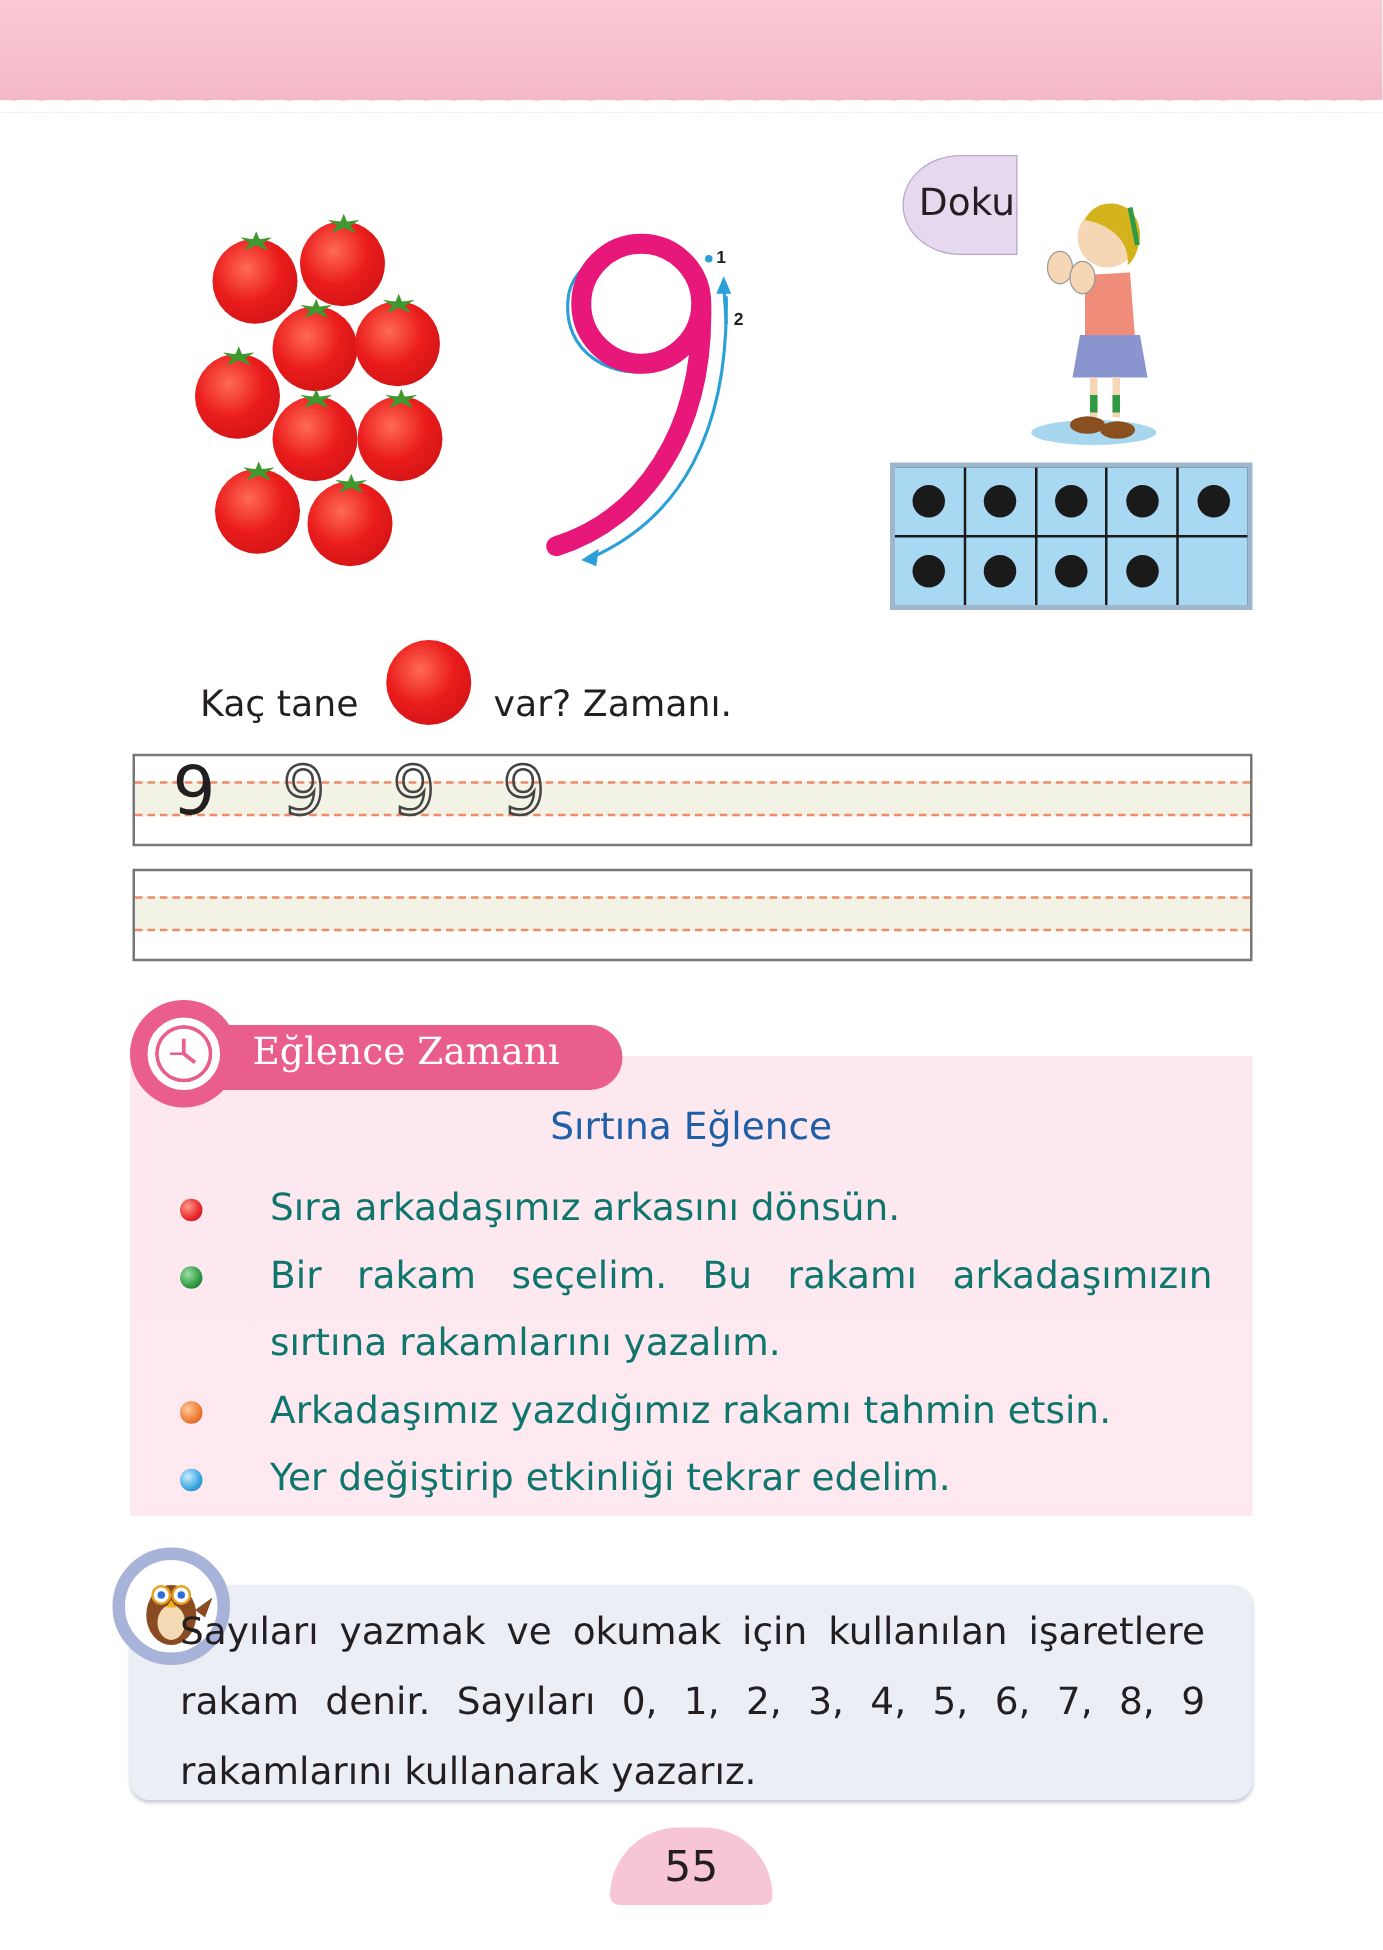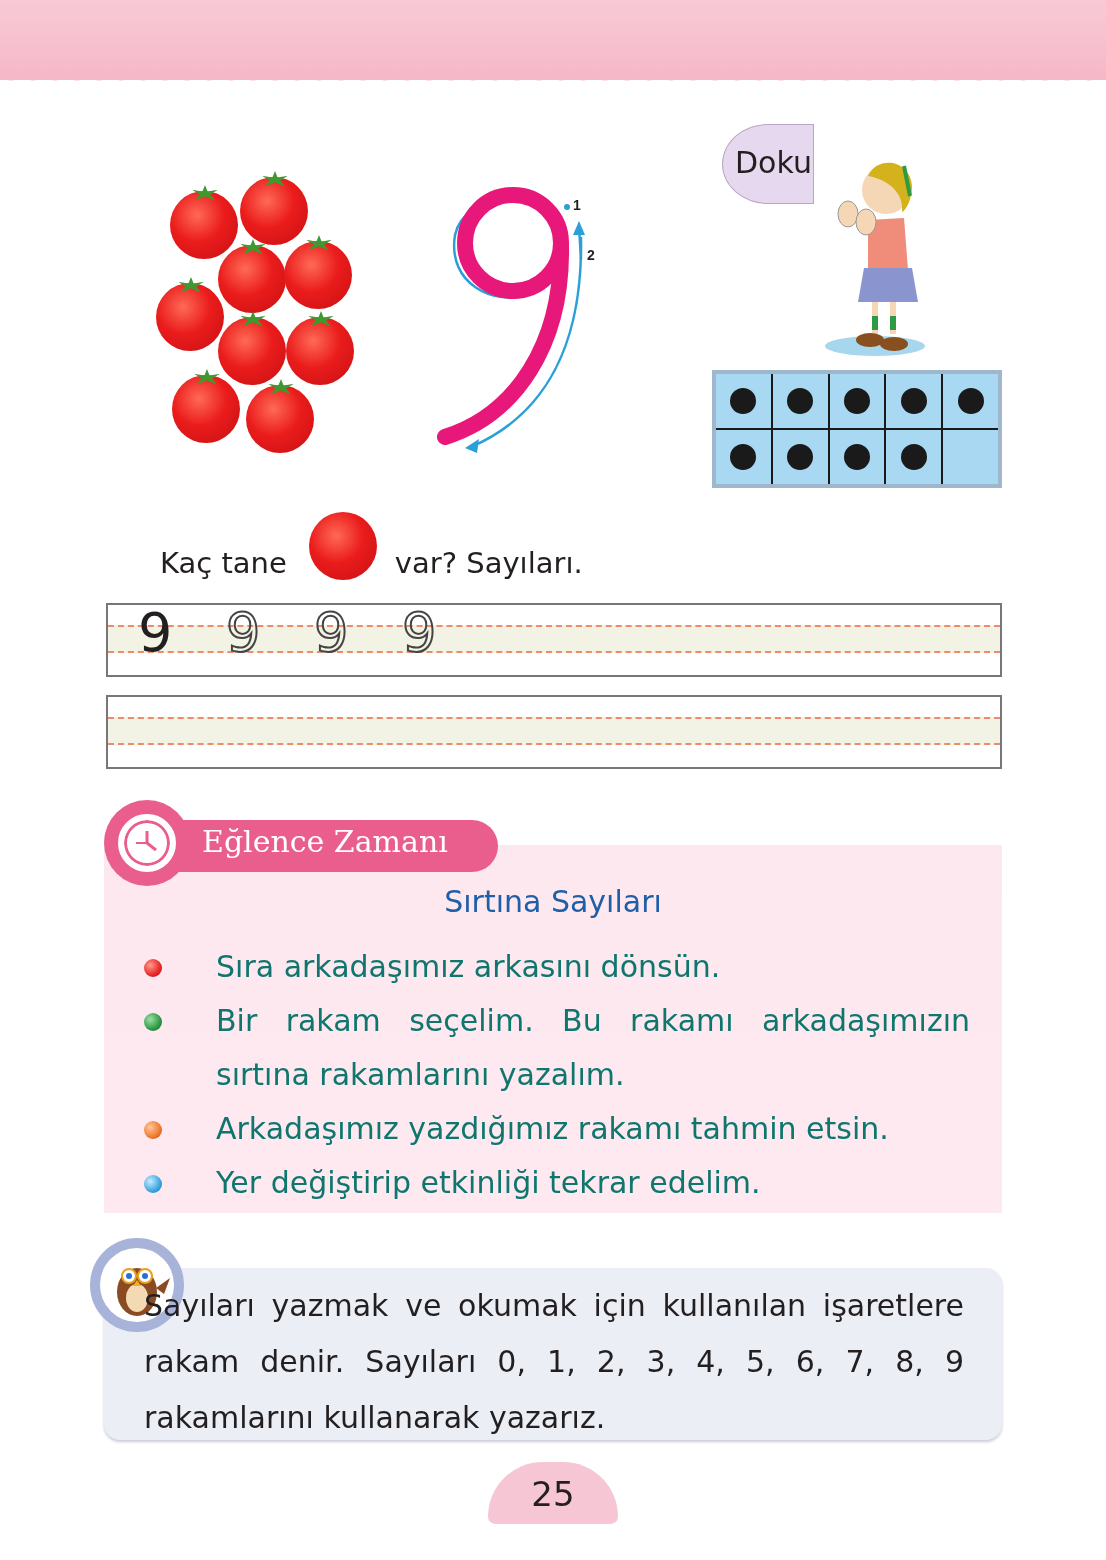--- a/index.html
+++ b/index.html
@@ -162,21 +162,21 @@
     <div class="cell">
         <div class="dot"></div>
       </div>
     <div class="cell"></div>
   </div>
 </div>
 
 <div class="question">
   <span>Kaç tane</span>
   <span class="tomato-inline"></span>
-  <span>var? Sayıları.</span>
+  <span>var? Zamanı.</span>
 </div>
 
 <div class="write-box" style="top:603px;">
   <div class="band"></div>
   <div class="digits">
     <span class="digit">9</span>
     <span class="digit traced">9</span>
     <span class="digit traced">9</span>
     <span class="digit traced">9</span>
   </div>
@@ -192,21 +192,21 @@
   <div class="clock">
     <svg width="34" height="34" viewBox="0 0 34 34" style="position:absolute;left:6px;top:6px;">
       <line x1="17" y1="17" x2="17" y2="5" stroke="#ea5e8e" stroke-width="3"></line>
       <line x1="17" y1="17" x2="26" y2="24" stroke="#ea5e8e" stroke-width="3"></line>
       <line x1="17" y1="17" x2="6" y2="17" stroke="#ea5e8e" stroke-width="2"></line>
     </svg>
   </div>
   <span class="title">Eğlence Zamanı</span>
 </div>
 <div class="fun-subtitle">
-  <span>Sırtına Sayıları</span>
+  <span>Sırtına Eğlence</span>
 </div>
 
 <div class="bullets">
   <div class="bullet-item">
     <span class="ball" style="background: radial-gradient(circle at 35% 35%, #ff9a8a, #e8262a 60%, #a8141a);"></span>
     <span>Sıra arkadaşımız arkasını dönsün.</span>
   </div>
   <div class="bullet-item">
     <span class="ball" style="background: radial-gradient(circle at 35% 35%, #9ee0a6, #2e9a44 60%, #16602a);"></span>
     <span>Bir rakam seçelim. Bu rakamı arkadaşımızın sırtına rakamlarını yazalım.</span>
@@ -233,14 +233,14 @@
     <polygon points="37,32 33,38 41,38" fill="#f0b020"></polygon>
     <path d="M 56 40 L 70 30 L 64 46 Z" fill="#8a4a22"></path>
   </svg>
 </div>
 <div class="info-text">
   <span>Sayıları yazmak ve okumak için kullanılan işaretlere rakam denir. Sayıları 0, 1, 2, 3, 4, 5, 6, 7, 8, 9 rakamlarını kullanarak yazarız.</span>
 </div>
 
 <div class="page-number">
   <div class="cloud"></div>
-  <div class="num">25</div>
+  <div class="num">55</div>
 </div>
 
 </body></html>

